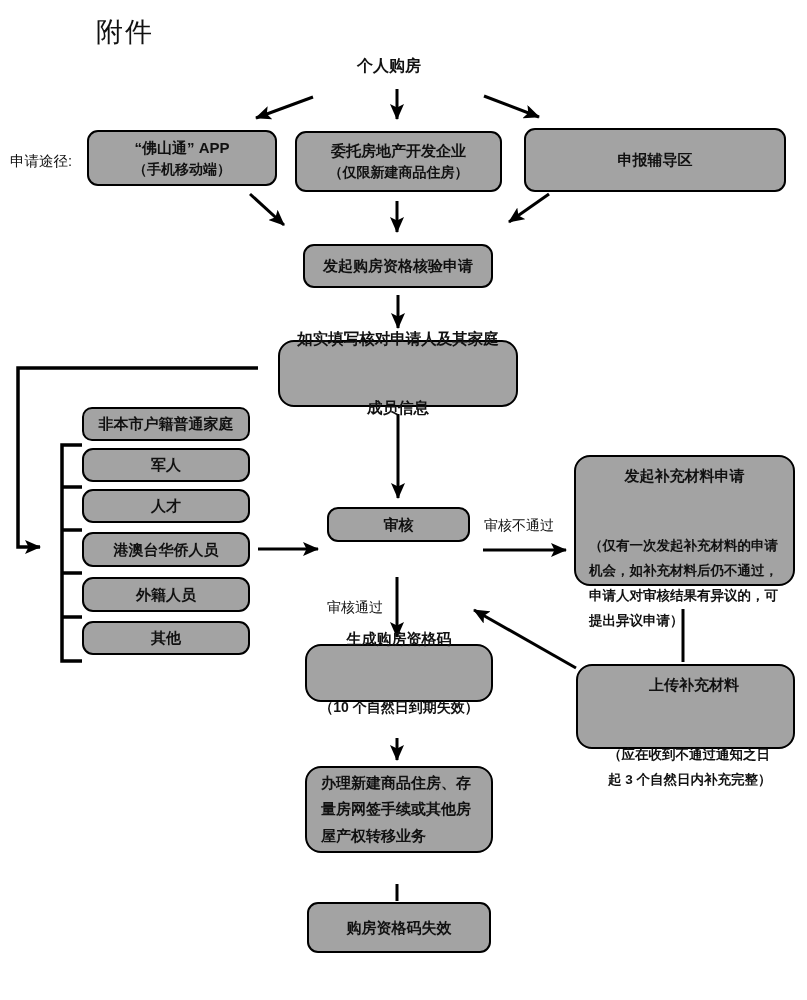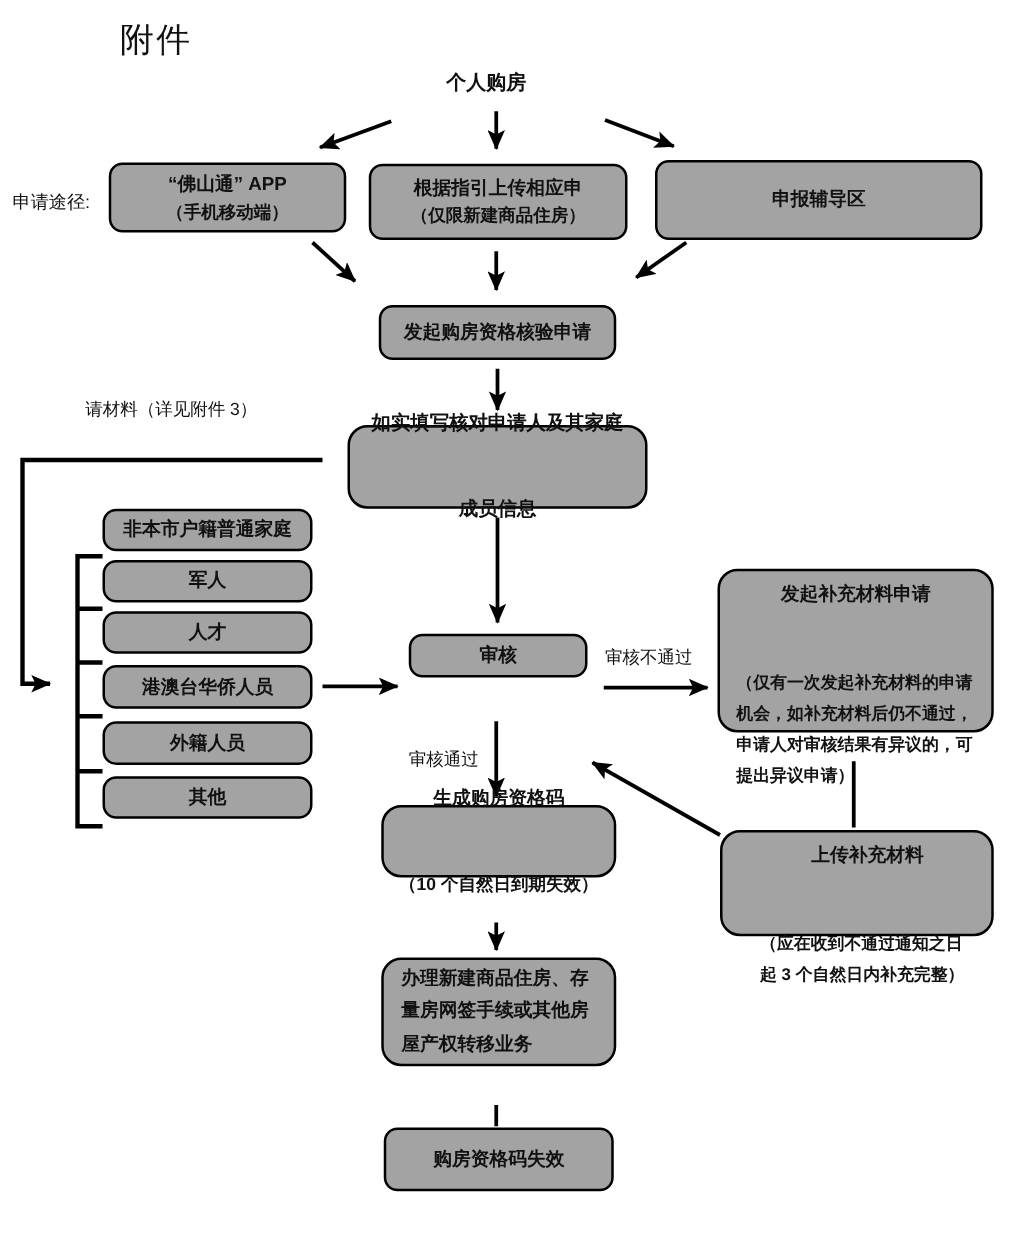--- a/index.html
+++ b/index.html
@@ -74,41 +74,40 @@
 
   <div class="label title" style="left:96px;top:14px;">附件</div>
   <div class="label start" style="left:357px;top:56px;">个人购房</div>
   <div class="label small-label" style="left:10px;top:152px;font-size:14.5px;">申请途径:</div>
 
   <div class="box" style="left:87px;top:130px;width:190px;height:56px;">
     <span>“佛山通” APP</span>
     <span class="sub">（手机移动端）</span>
   </div>
   <div class="box" style="left:295px;top:131px;width:207px;height:61px;">
-    <span>根据指引上传相应申</span>
+    <span>委托房地产开发企业</span>
     <span class="sub">（仅限新建商品住房）</span>
   </div>
   <div class="box" style="left:524px;top:128px;width:262px;height:64px;">
     <span>申报辅导区</span>
   </div>
 
   <div class="box" style="left:303px;top:244px;width:190px;height:44px;">
     <span>发起购房资格核验申请</span>
   </div>
 
   <div class="note" style="left:4px;top:317px;width:266px;">
-    <div>请材料（详见附件 3）</div>
   </div>
 
   <div class="box big" style="left:278px;top:340px;width:240px;height:67px;font-size:15.5px;">
     <span>如实填写核对申请人及其家庭</span>
     <span>成员信息</span>
   </div>
 
-  <div class="box" style="left:82px;top:407px;width:168px;height:34px;">
+  <div class="box" style="left:82px;top:407px;width:168px;height:34px;border-radius:10px;">
     <span>非本市户籍普通家庭</span>
   </div>
   <div class="box" style="left:82px;top:448px;width:168px;height:34px;">
     <span>军人</span>
   </div>
   <div class="box" style="left:82px;top:489px;width:168px;height:34px;">
     <span>人才</span>
   </div>
   <div class="box" style="left:82px;top:532px;width:168px;height:35px;">
     <span>港澳台华侨人员</span>

